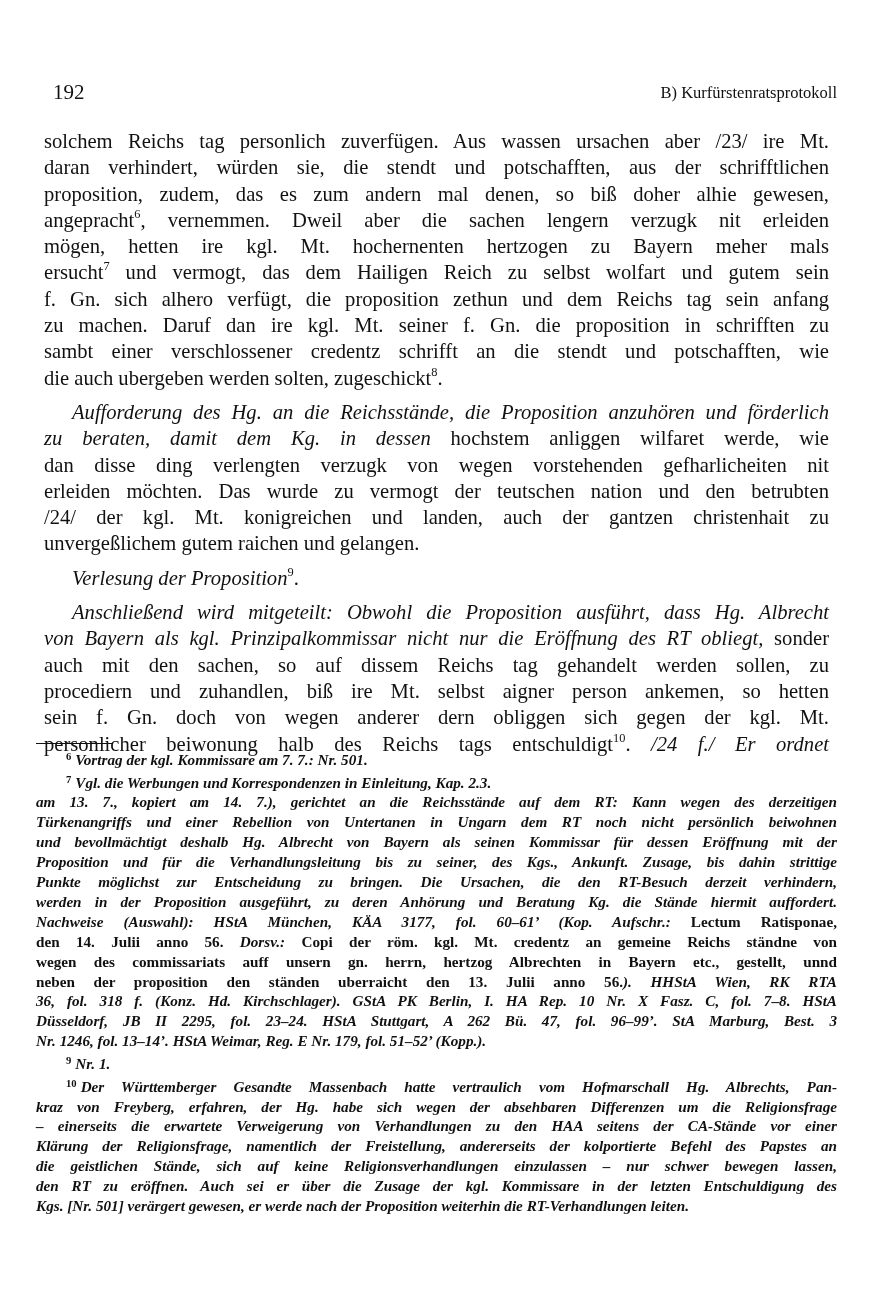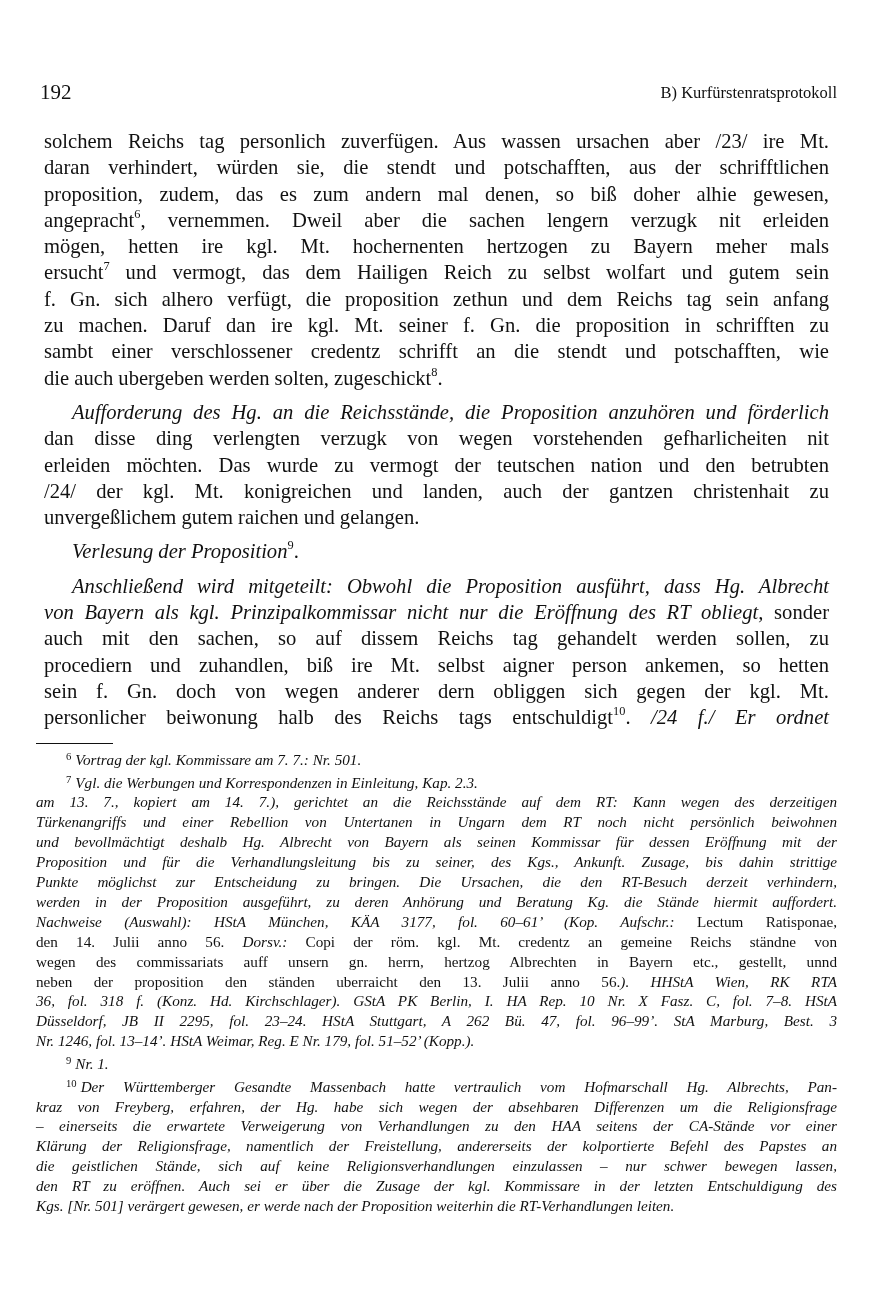--- a/index.html
+++ b/index.html
@@ -1,31 +1,31 @@
 <!DOCTYPE html>
 <html><head>
 <meta charset="utf-8">
 <style>
   html, body { margin: 0; padding: 0; background: #ffffff; }
   body { width: 891px; height: 1300px; position: relative; overflow: hidden; color: #111; font-family: "Liberation Serif", "DejaVu Serif", serif; }
   .page { position: absolute; left: 36px; top: 0; width: 801px; }
   .running-head { position: absolute; top: 80px; left: 0; width: 801px; height: 24px; }
-  .page-number { position: absolute; left: 4px; top: 0; font-size: 21px; }
+  .page-number { position: absolute; left: 17px; top: 0; font-size: 21px; }
   .running-title { position: absolute; left: 0; width: 801px; top: 3px; text-align: right; font-size: 16.5px; }
   .body-text { position: absolute; top: 120px; left: 0; width: 801px; font-size: 20.6px; line-height: 26.3px; }
   .body-text p { margin: 8px; text-align: justify; }
   .line { display: block; text-align: justify; text-align-last: justify; white-space: nowrap; }
   .line.last { text-align-last: left; }
   .it { font-style: italic; }
   sup { font-size: 0.6em; line-height: 0; vertical-align: 0.7em; }
   .fn-rule { position: absolute; top: 743px; left: 0; width: 77px; border-top: 1px solid #111; }
   .footnotes { position: absolute; top: 747px; left: 0; width: 801px; font-size: 15.2px; line-height: 19.9px; font-style: italic; }
   .fn { margin: 0; }
   .fn .fn-num { display: inline-block; font-style: normal; font-size: 0.7em; vertical-align: 0.45em; margin-left: 30px; margin-right: 4px; }
-  .fn .line { text-align: justify; text-align-last: justify; }
+  .fn .line { text-align: justify; text-align-last: justify; font-weight: bold; }
   .fn .line.last { text-align-last: left; }
   .roman { font-style: normal; }
 </style>
 </head>
 <body>
 
 <div class="page">
 
   <div class="running-head">
     <span class="page-number">192</span>
@@ -41,20 +41,21 @@
       <span class="line">mögen, hetten ire kgl. Mt. hochernenten hertzogen zu Bayern meher mals</span>
       <span class="line"><span>ersucht</span><sup>7</sup><span> und vermogt, das dem Hailigen Reich zu selbst wolfart und gutem sein</span></span>
       <span class="line">f. Gn. sich alhero verfügt, die proposition zethun und dem Reichs tag sein anfang</span>
       <span class="line">zu machen. Daruf dan ire kgl. Mt. seiner f. Gn. die proposition in schrifften zu</span>
       <span class="line">sambt einer verschlossener credentz schrifft an die stendt und potschafften, wie</span>
       <span class="line last"><span>die auch ubergeben werden solten, zugeschickt</span><sup>8</sup><span>.</span></span>
     </p>
 
     <p>
       <span class="line it" style="padding-left:28px;">Aufforderung des Hg. an die Reichsstände, die Proposition anzuhören und förderlich</span>
+      <span class="line"><span class="it">zu beraten, damit dem Kg. in dessen</span><span> hochstem anliggen wilfaret werde, wie</span></span>
       <span class="line">dan disse ding verlengten verzugk von wegen vorstehenden gefharlicheiten nit</span>
       <span class="line">erleiden möchten. Das wurde zu vermogt der teutschen nation und den betrubten</span>
       <span class="line">/24/ der kgl. Mt. konigreichen und landen, auch der gantzen christenhait zu</span>
       <span class="line last">unvergeßlichem gutem raichen und gelangen.</span>
     </p>
 
     <p>
       <span class="line last" style="padding-left:28px;"><span class="it">Verlesung der Proposition</span><sup>9</sup><span>.</span></span>
     </p>
 

